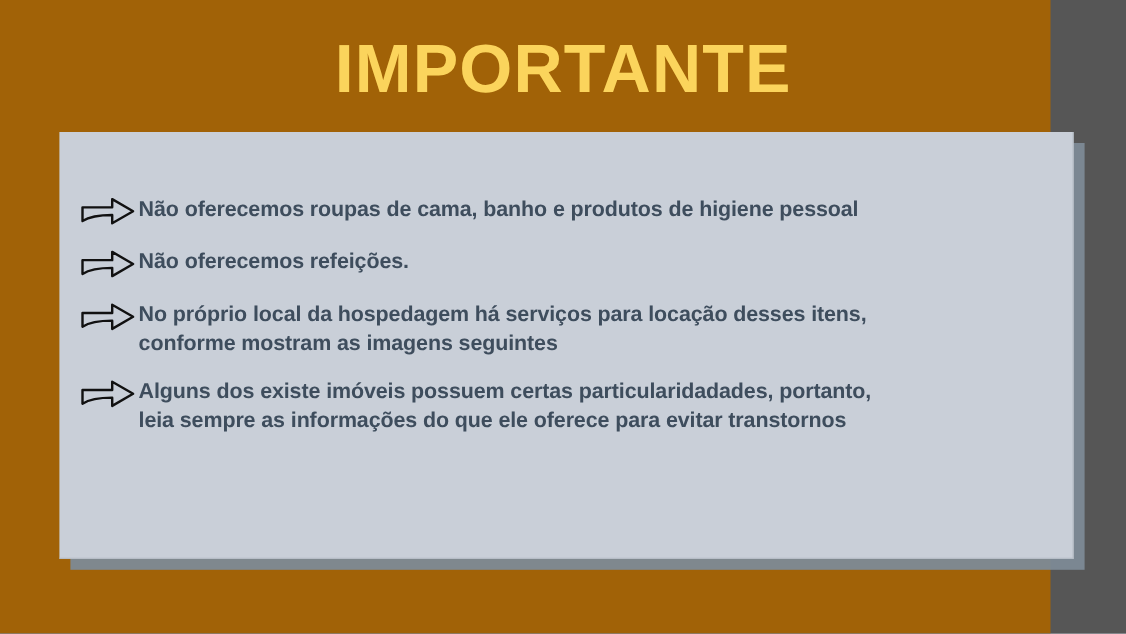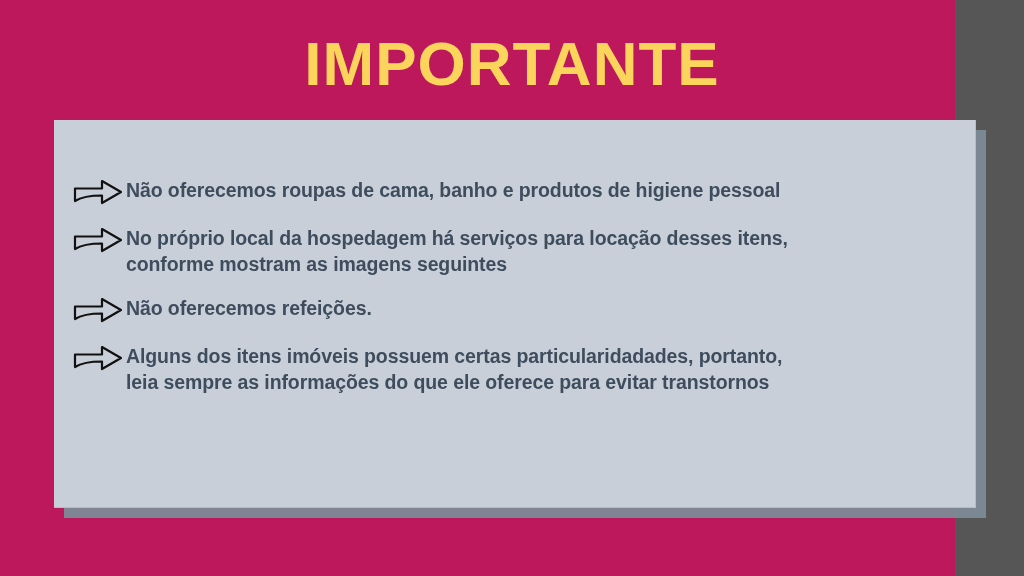--- a/index.html
+++ b/index.html
@@ -14,21 +14,21 @@
     background: #565656;
     font-family: "Liberation Sans", sans-serif;
     position: relative;
   }
 
   
   .slide {
     position: relative;
     width: 955px;
     height: 576px;
-    background: #be185d;
+    background: #a16207;
   }
 
   
   .title {
     position: absolute;
     top: 28px;
     left: 0;
     width: 1024px;
     text-align: center;
     font-size: 62px;
@@ -134,41 +134,41 @@
           </span>
           <span class="bullet-text">Não oferecemos roupas de cama, banho e produtos de higiene pessoal</span>
         </div>
 
         <div class="bullet">
           <span class="arrow-icon">
             <svg viewBox="0 0 52 30" xmlns="http://www.w3.org/2000/svg">
               <path d="M3 11.5 L30 11.5 L30 4 L49 15 L30 26 L30 18.5 C18 18.5 10 19.5 3 24 Z" fill="none" stroke="#111111" stroke-width="2.2" stroke-linejoin="round"></path>
             </svg>
           </span>
-          <span class="bullet-text">No próprio local da hospedagem há serviços para locação desses itens,
-conforme mostram as imagens seguintes</span>
+          <span class="bullet-text">Não oferecemos refeições.</span>
         </div>
 
         <div class="bullet">
           <span class="arrow-icon">
             <svg viewBox="0 0 52 30" xmlns="http://www.w3.org/2000/svg">
               <path d="M3 11.5 L30 11.5 L30 4 L49 15 L30 26 L30 18.5 C18 18.5 10 19.5 3 24 Z" fill="none" stroke="#111111" stroke-width="2.2" stroke-linejoin="round"></path>
             </svg>
           </span>
-          <span class="bullet-text">Não oferecemos refeições.</span>
+          <span class="bullet-text">No próprio local da hospedagem há serviços para locação desses itens,
+conforme mostram as imagens seguintes</span>
         </div>
 
 
         <div class="bullet">
           <span class="arrow-icon">
             <svg viewBox="0 0 52 30" xmlns="http://www.w3.org/2000/svg">
               <path d="M3 11.5 L30 11.5 L30 4 L49 15 L30 26 L30 18.5 C18 18.5 10 19.5 3 24 Z" fill="none" stroke="#111111" stroke-width="2.2" stroke-linejoin="round"></path>
             </svg>
           </span>
-          <span class="bullet-text">Alguns dos itens imóveis possuem certas particularidadades, portanto,
+          <span class="bullet-text">Alguns dos existe imóveis possuem certas particularidadades, portanto,
 leia sempre as informações do que ele oferece para evitar transtornos</span>
         </div>
 
       </div>
     </div>
   </div>
 
 </div>
 
 </body></html>

